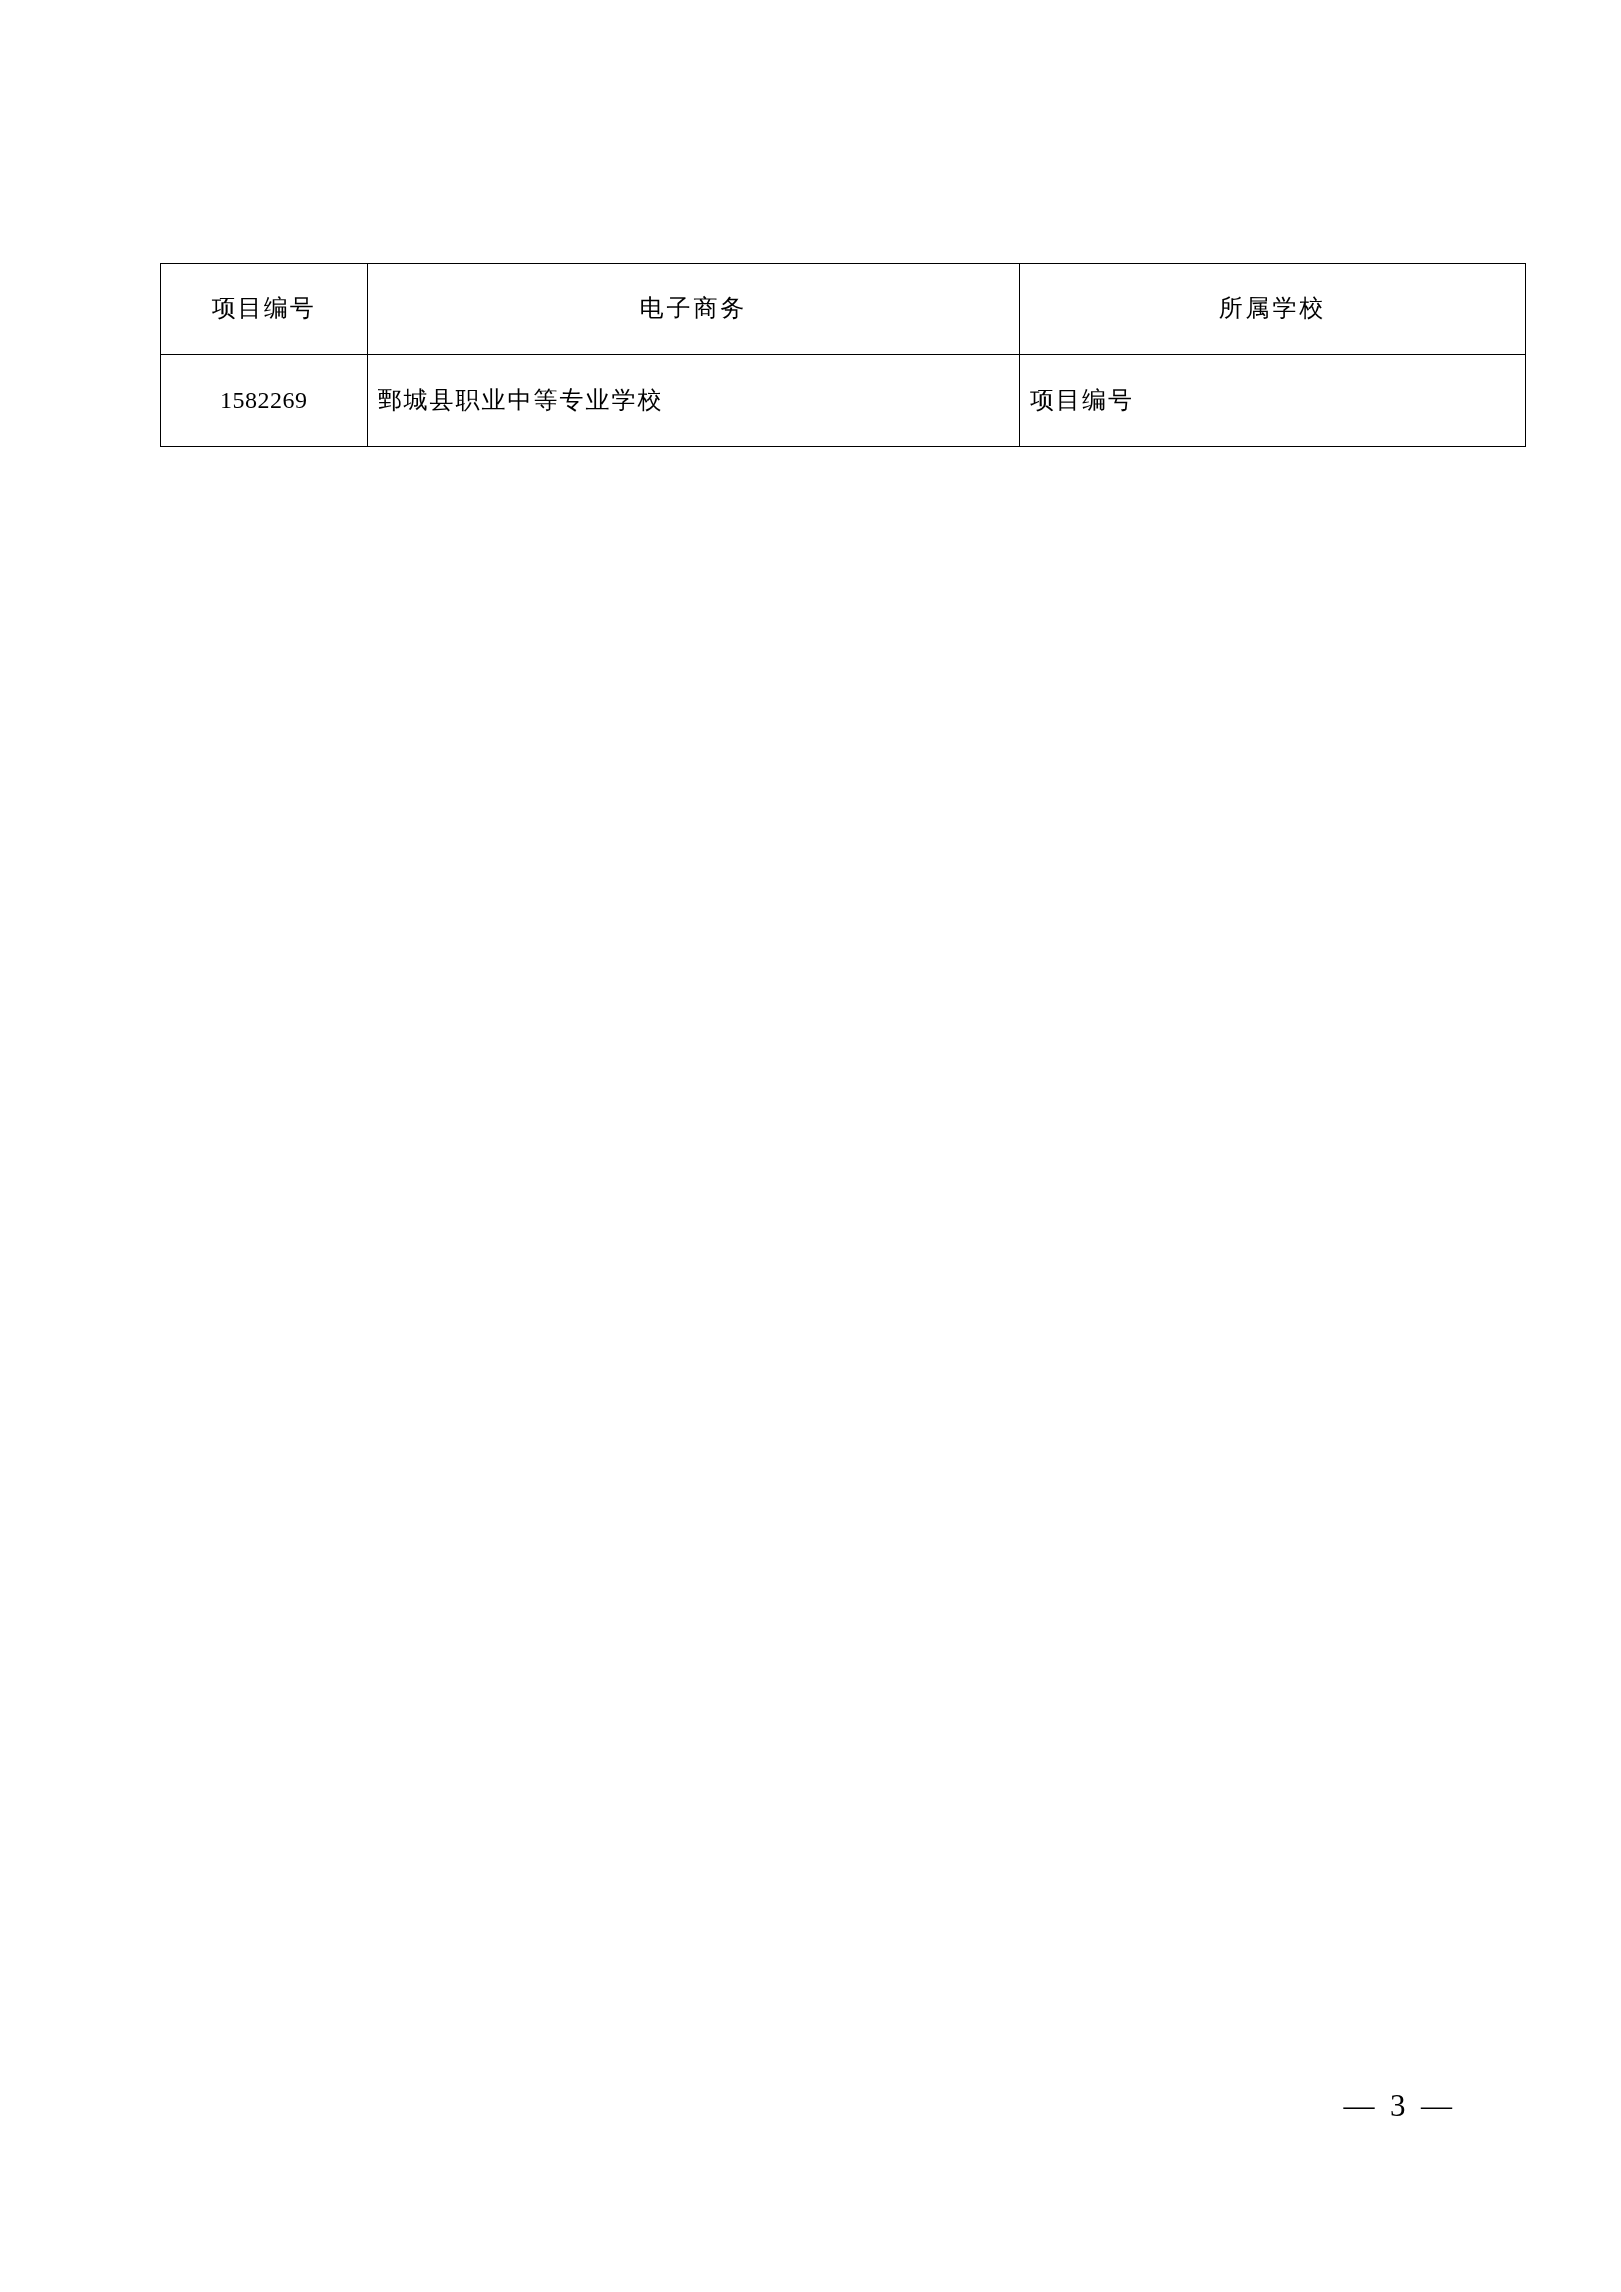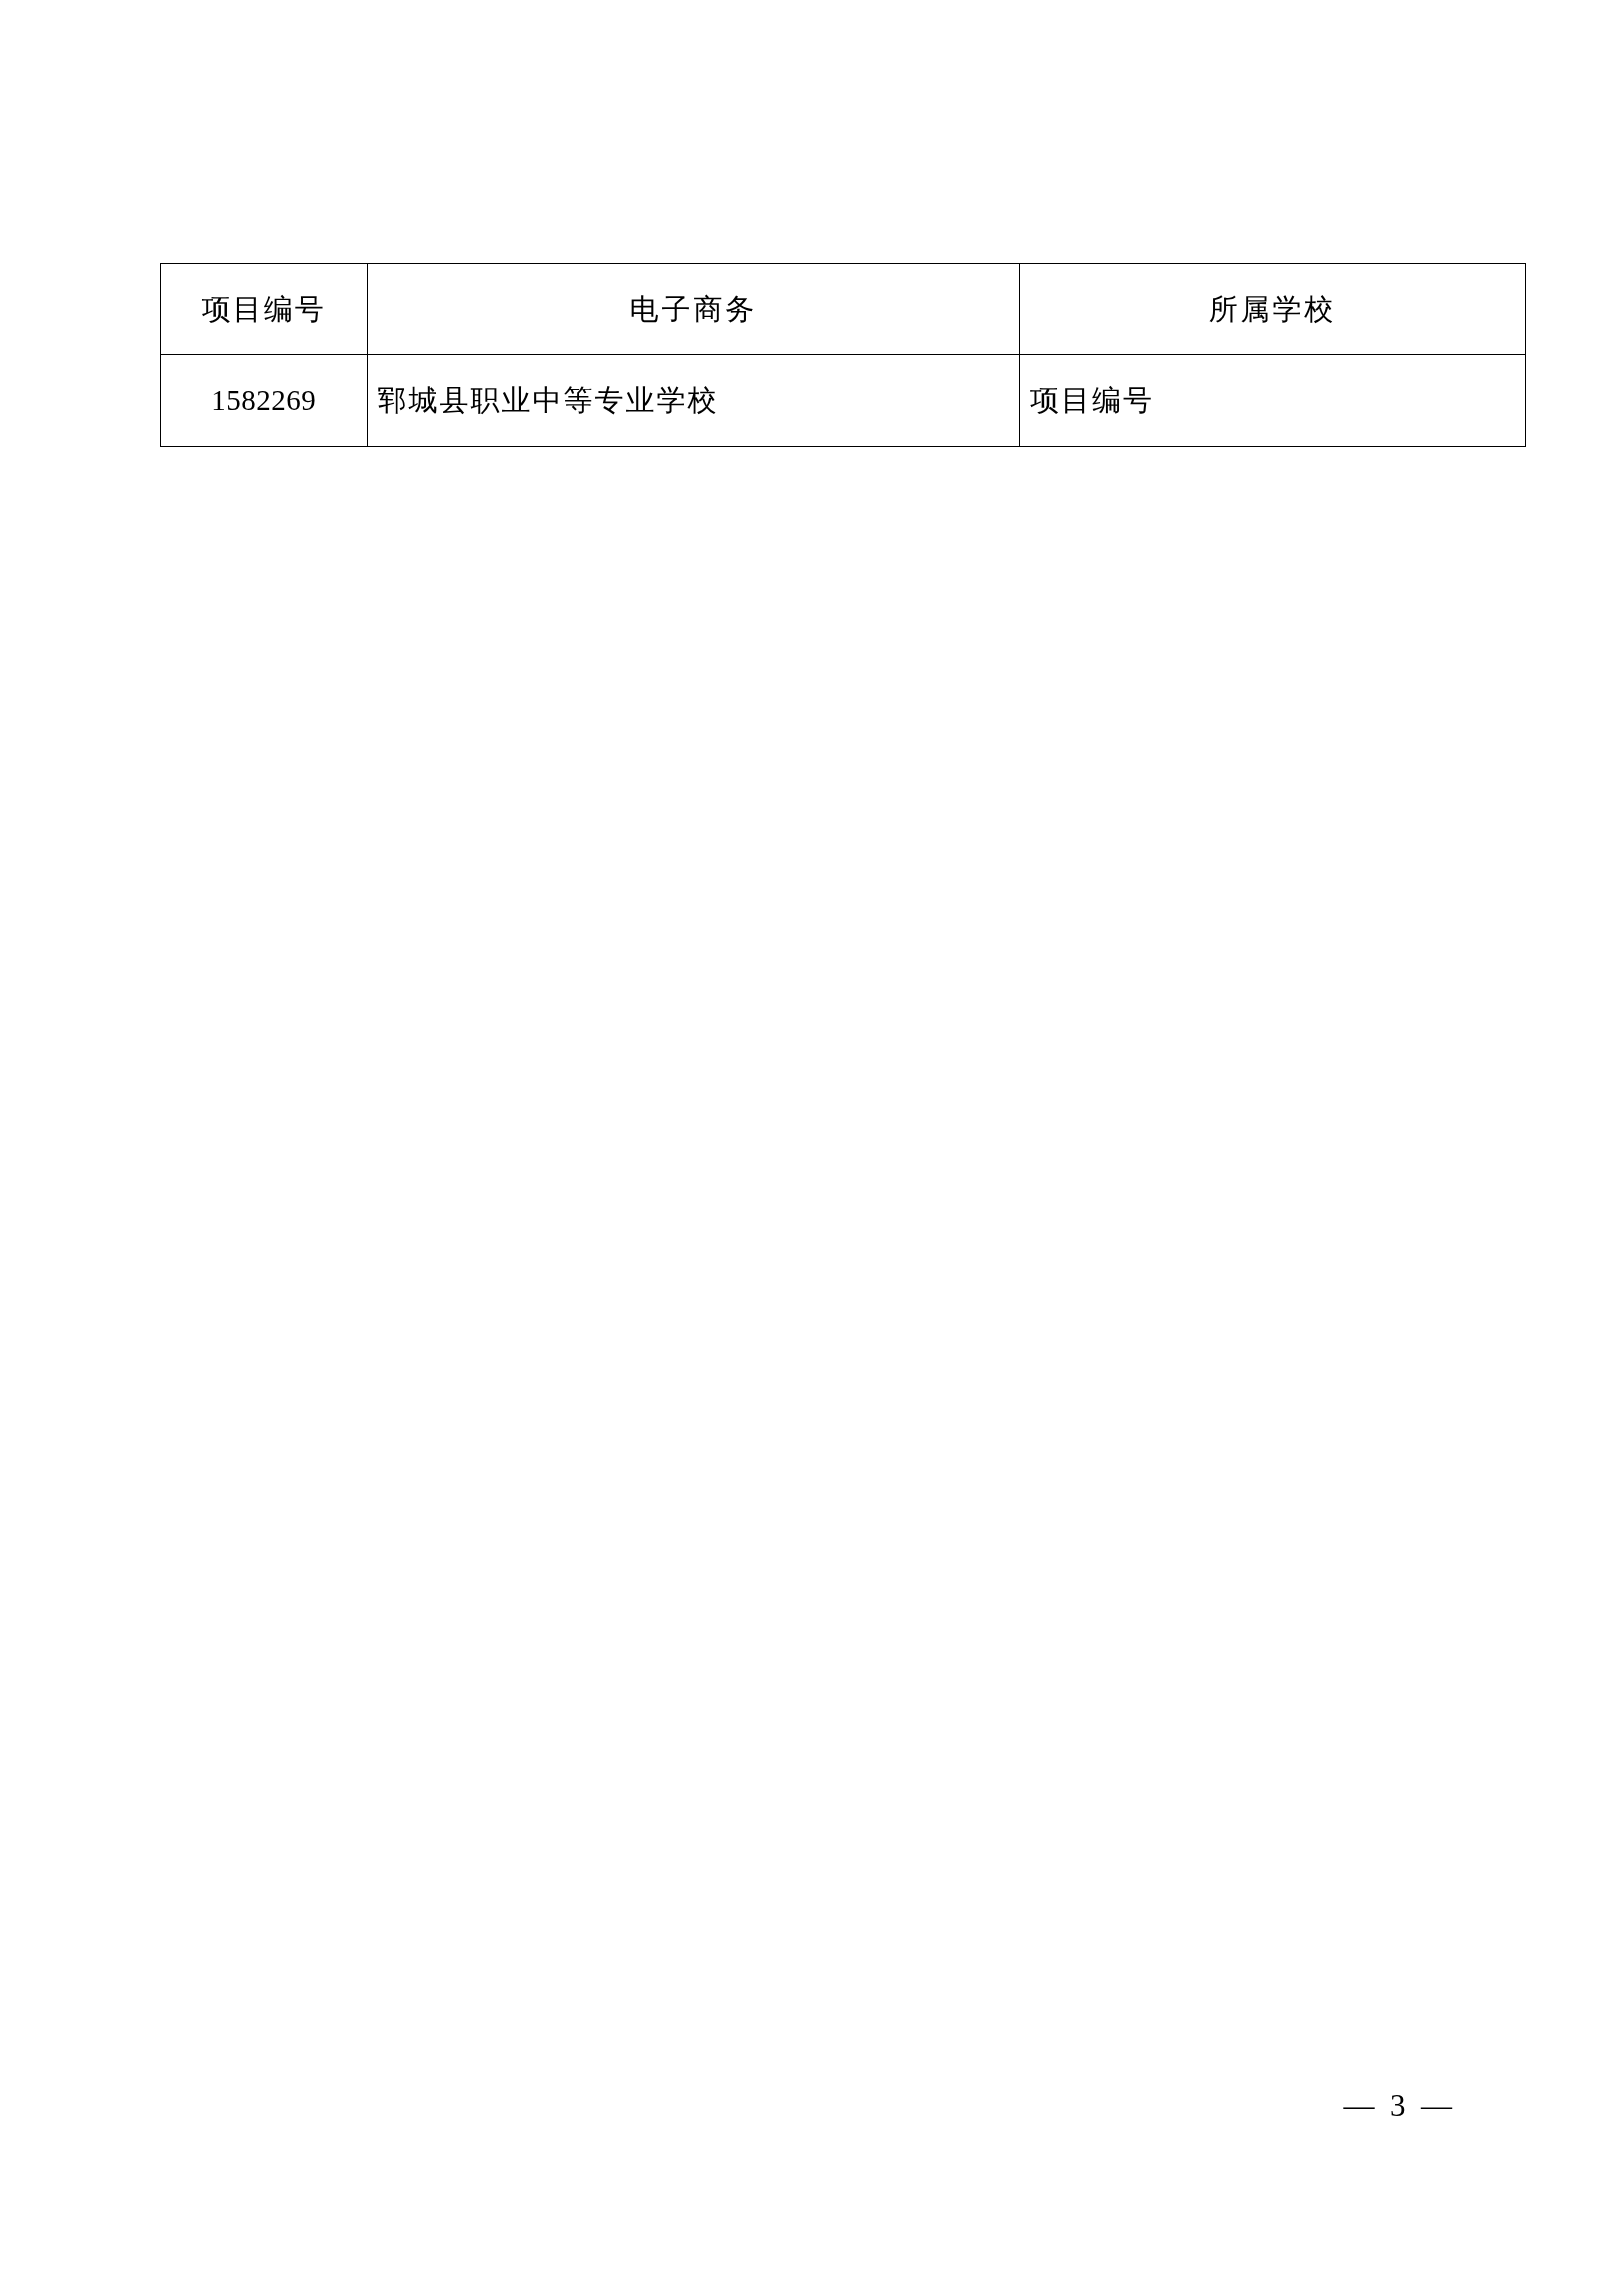--- a/index.html
+++ b/index.html
@@ -26,21 +26,21 @@
     left: 160px;
     top: 263px;
     width: 1304px;
     border-collapse: collapse;
     table-layout: fixed;
   }
   .doc-table td,
   .doc-table th {
     border: 1.5px solid #000000;
     font-weight: normal;
-    font-size: 29px;
+    font-size: 24px;
     line-height: 1.4;
     padding: 15.7px 9.8px;
     height: 59px;
     vertical-align: middle;
     font-family: "Liberation Serif", serif;
   }
   .col-id   { width: 186px; }
   .col-major{ width: 632px; }
   .col-school { width: 485px; }
 
@@ -84,21 +84,21 @@
     <thead>
       <tr>
         <th class="hdr-cell hdr-id col-id">项目编号</th>
         <th class="hdr-cell hdr-major col-major">电子商务</th>
         <th class="hdr-cell hdr-school col-school">所属学校</th>
       </tr>
     </thead>
     <tbody>
       <tr>
         <td class="cell-id">1582269</td>
-        <td class="cell-major">郓城县职业中等专业学校</td>
+        <td class="cell-major">鄄城县职业中等专业学校</td>
         <td class="cell-school">项目编号</td>
       </tr>
     </tbody>
   </table>
 
   <div class="page-number">— 3 —</div>
 
 </div>
 
 

